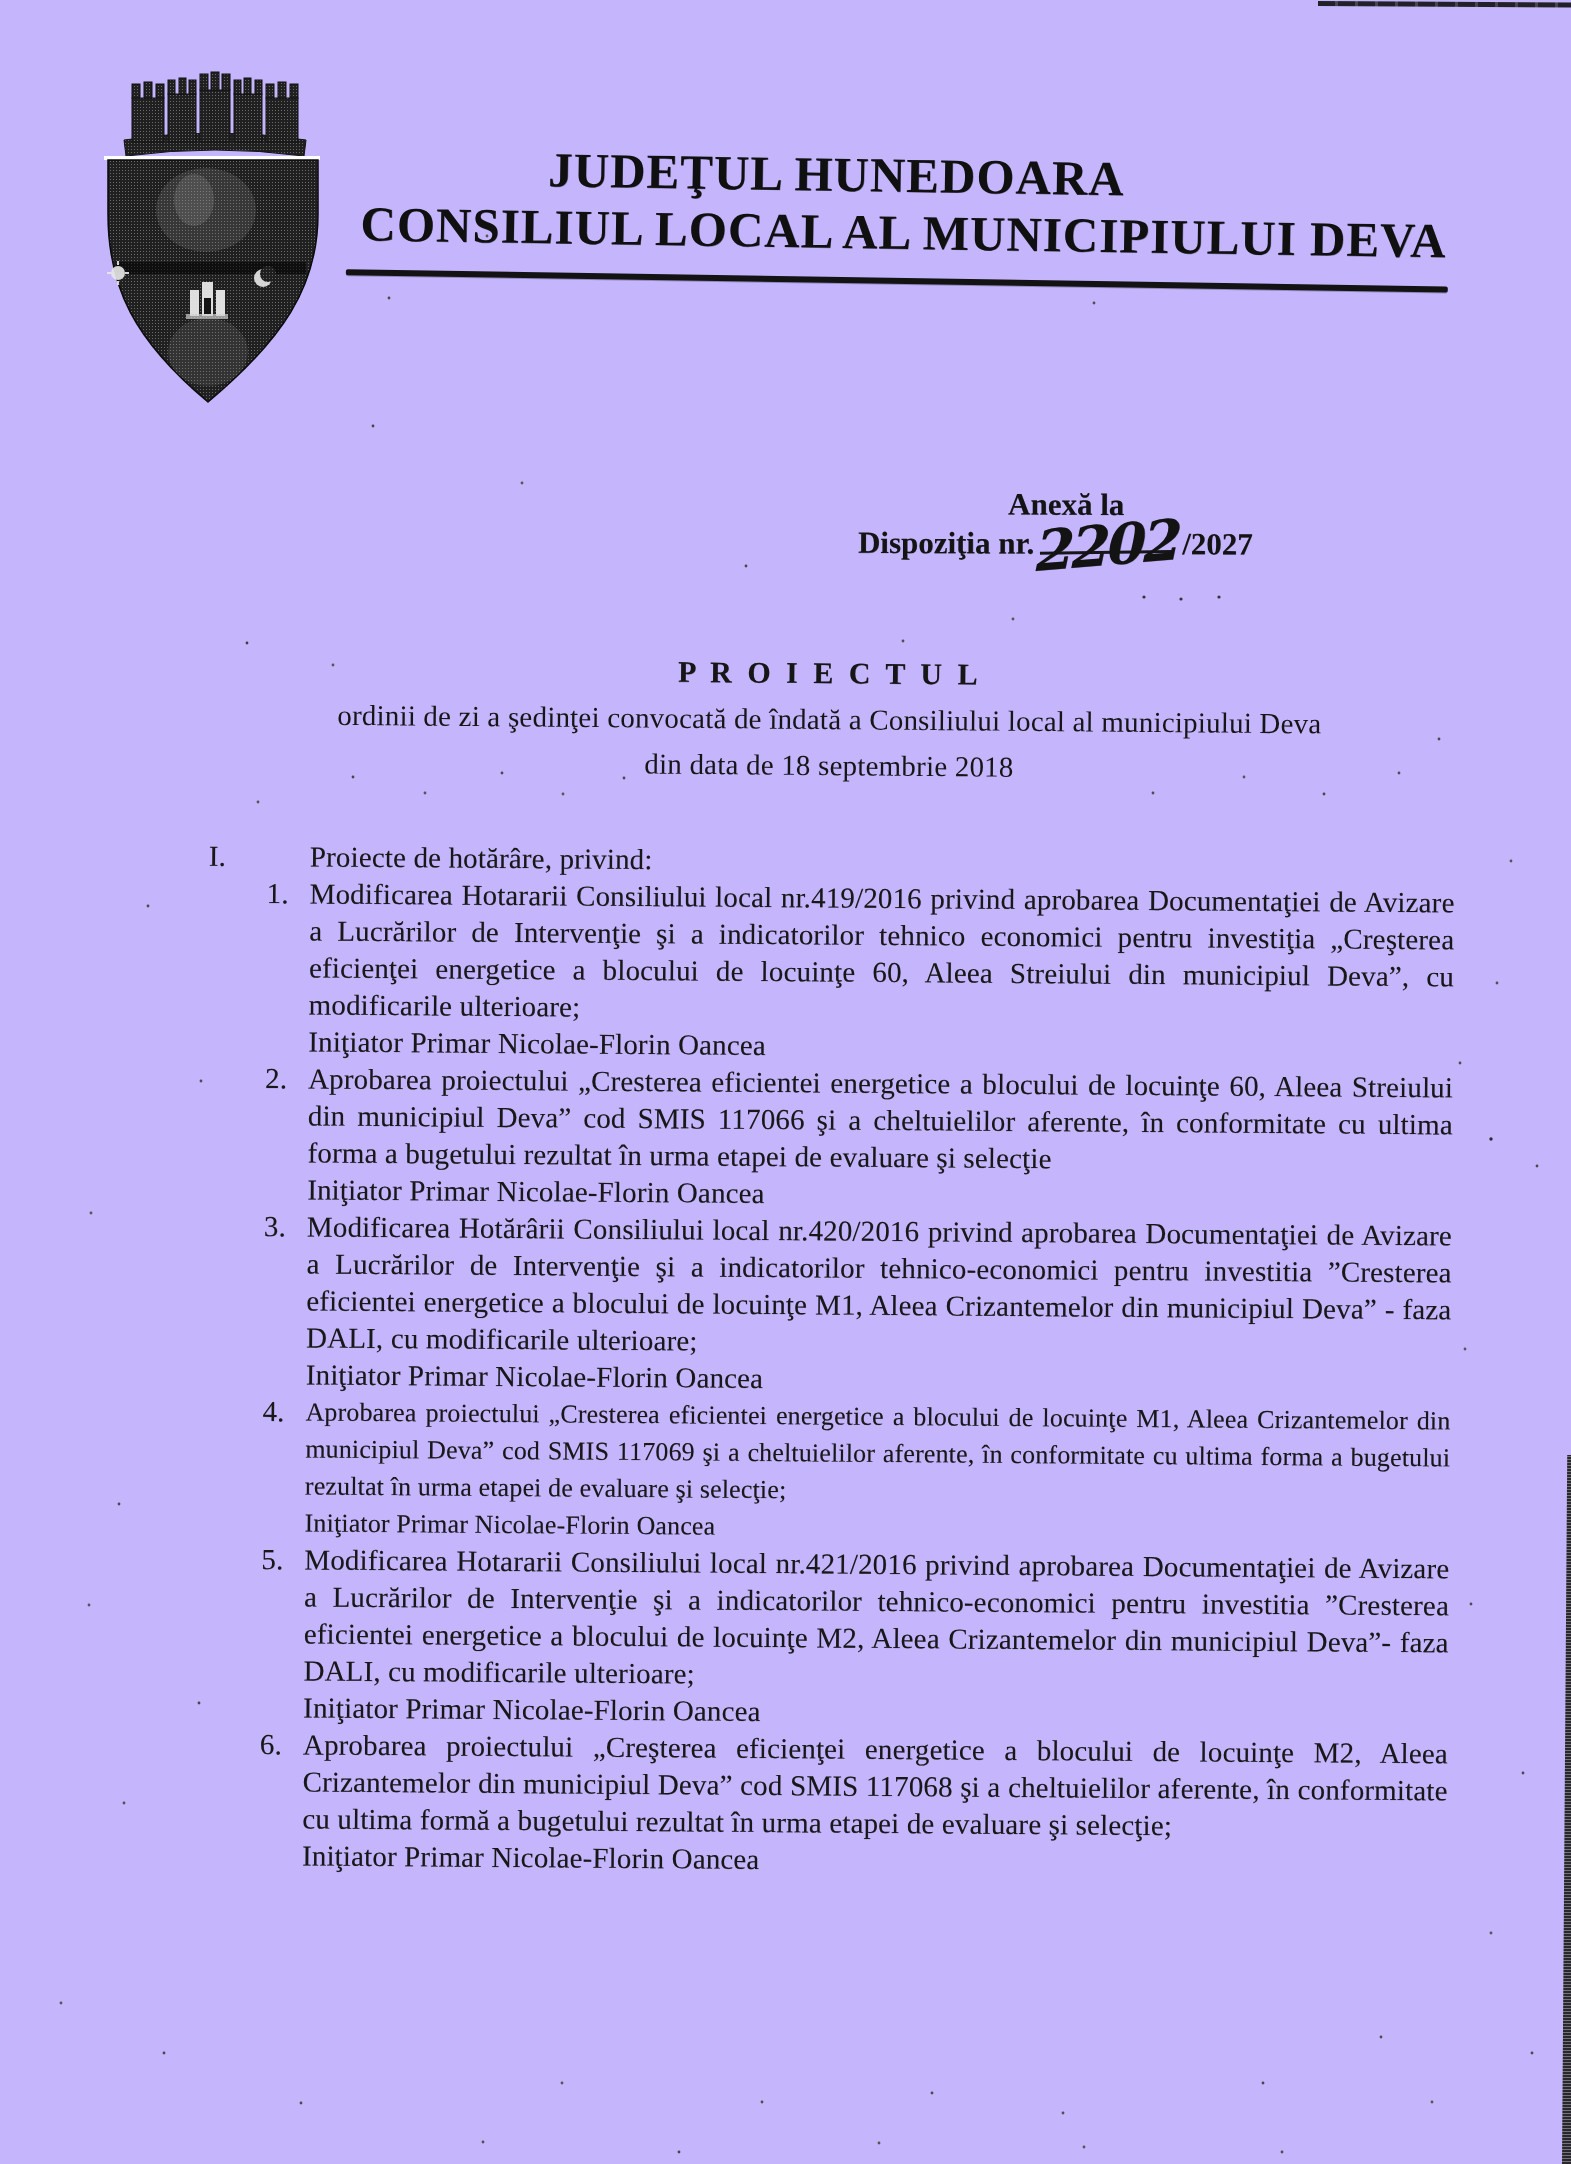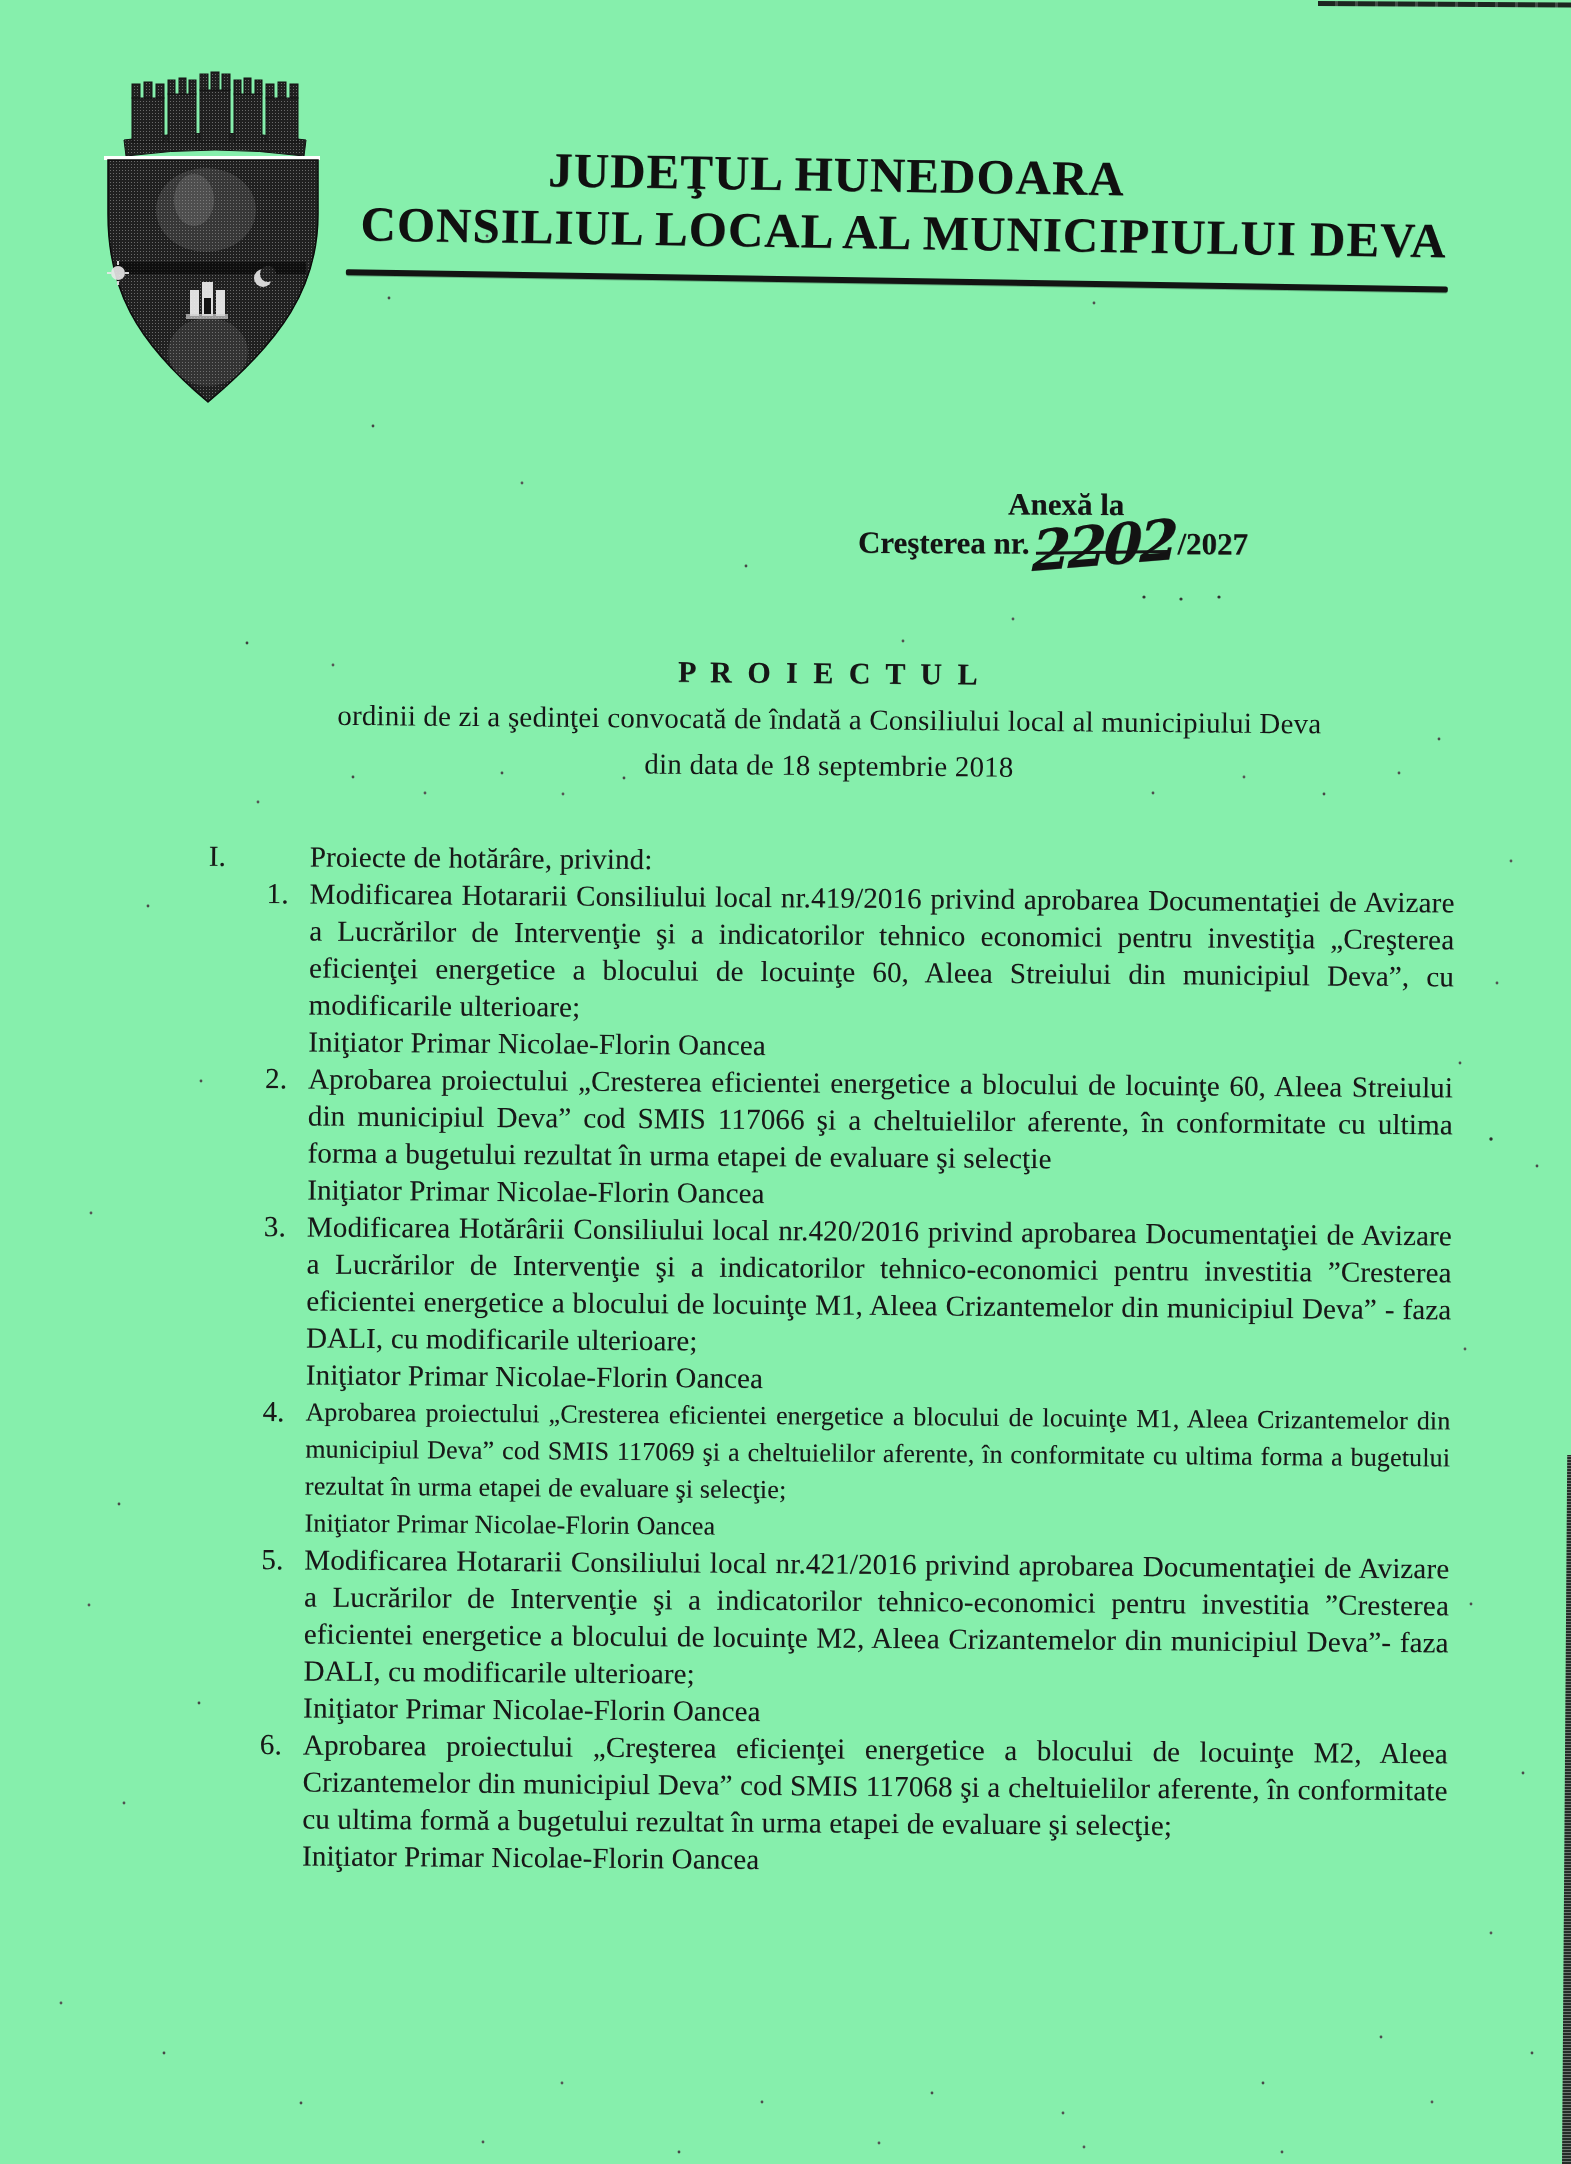--- a/index.html
+++ b/index.html
@@ -1,20 +1,20 @@
 <!DOCTYPE html>
 <html><head>
 <meta charset="utf-8">
 <style>
   html,body{margin:0;padding:0;background:#ffffff;}
   body{
     width:1571px;height:2164px;position:relative;overflow:hidden;
     font-family:"Liberation Serif","DejaVu Serif",serif;color:#1a1a1a;
   }
-  .page{position:absolute;inset:0;background:#86efac;}
+  .page{position:absolute;inset:0;background:#c4b5fd;}
 
   
   .artifact-top{
     position:absolute;top:1px;left:1318px;width:255px;height:5px;
     background:repeating-linear-gradient(90deg,#141414 0 17px,#3d3d3d 17px 20px);
     transform:rotate(0.35deg);transform-origin:left center;opacity:.92;
   }
   .artifact-right{
     position:absolute;right:0;top:1455px;width:9px;height:709px;
     background:repeating-linear-gradient(0deg,#1c1c1c 0 2px,#6e6e6e 2px 3px);
@@ -184,21 +184,21 @@
 
   <div class="header">
     <div class="l1">JUDEŢUL HUNEDOARA</div>
     <div class="l2">CONSILIUL LOCAL AL MUNICIPIULUI DEVA</div>
     <div class="rule"></div>
   </div>
 
   <div class="annex">
     <div class="a1">Anexă la</div>
     <div class="a2">
-      <span>Creşterea nr.</span>
+      <span>Dispoziţia nr.</span>
       <span class="hand-slot">
         <span class="hand-number">2202</span>
       </span>
       <span>/2027</span>
     </div>
   </div>
 
   <div class="centerblock">
     <div class="doc-title">P R O I E C T U L</div>
     <div class="doc-sub">ordinii de zi a şedinţei convocată de îndată a Consiliului local al municipiului Deva</div>

